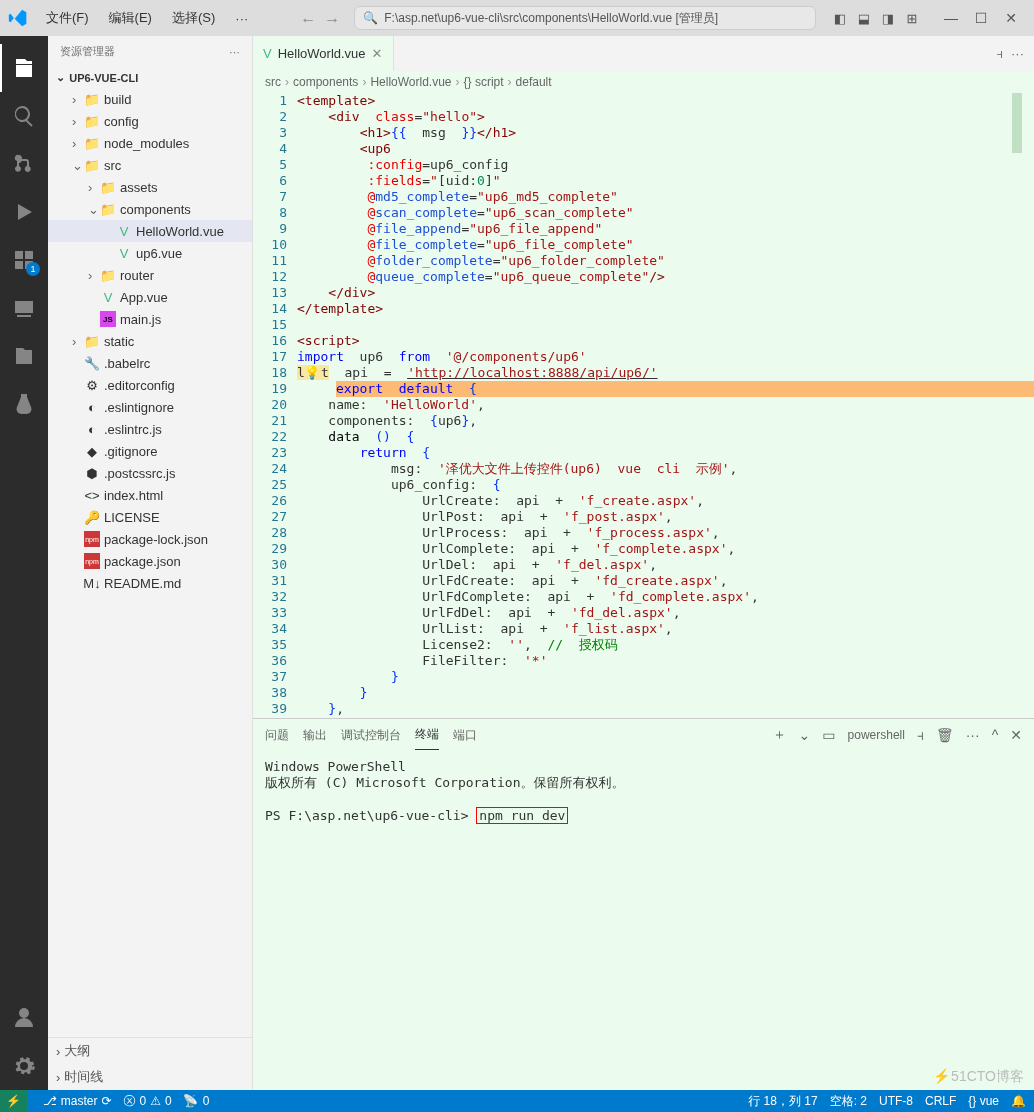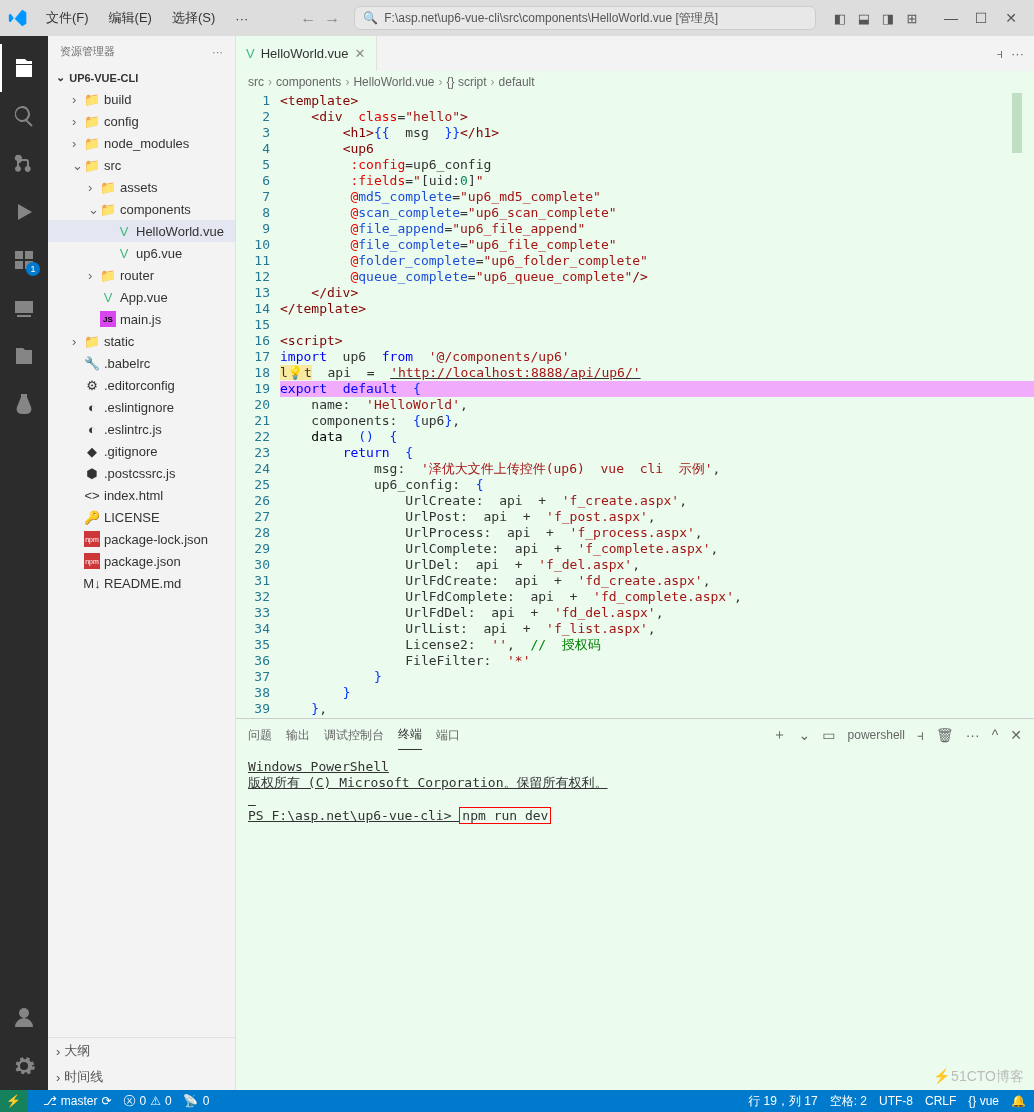--- a/index.html
+++ b/index.html
@@ -15,21 +15,21 @@
 .title-bar .layout-icons { display:flex; gap:4px; margin-right:10px;}
 .title-bar .layout-icons span { width:20px; text-align:center; color:#555;}
 .workbench { flex: 1; display: flex; min-height: 0; }
 .activity-bar { width: 48px; background: #2c2c2c; display: flex; flex-direction: column; align-items: center; padding-top: 8px; }
 .activity-bar .act-item { width: 48px; height: 48px; display: flex; align-items: center; justify-content: center; color: #858585; cursor: pointer; position: relative; }
 .activity-bar .act-item.active { color: #fff; }
 .activity-bar .act-item.active::before { content: ''; position: absolute; left: 0; top: 0; bottom: 0; width: 2px; background: #fff; }
 .activity-bar .act-item svg { width: 24px; height: 24px; fill: currentColor; }
 .activity-bar .badge { position:absolute; bottom:8px; right:8px; background:#007acc; color:#fff; border-radius:50%; width:14px; height:14px; font-size:9px; display:flex; align-items:center; justify-content:center;}
 .activity-bar .spacer { flex: 1; }
-.sidebar { width: 188px; background: #f3f3f3; border-right: 1px solid #e0e0e0; display: flex; flex-direction: column; }
+.sidebar { width: 205px; background: #f3f3f3; border-right: 1px solid #e0e0e0; display: flex; flex-direction: column; }
 .sidebar-header { padding: 8px 12px; font-size: 11px; color: #6f6f6f; display:flex; justify-content:space-between; align-items:center;}
 .sidebar-section { padding: 4px 8px; font-size: 11px; font-weight: bold; color: #333; display:flex; align-items:center; gap:4px;}
 .tree { flex: 1; overflow: auto; font-size: 13px; }
 .tree-item { display: flex; align-items: center; height: 22px; padding-left: 8px; color: #333; cursor: pointer; white-space: nowrap;}
 .tree-item.active { background: #e4e6f1; }
 .tree-item .twisty { width: 12px; display: inline-block; color: #666; }
 .tree-item .ficon { width: 16px; height: 16px; margin-right: 4px; display:inline-flex; align-items:center; justify-content:center;} .indent-1{padding-left:24px;} .indent-2{padding-left:40px;} .indent-3{padding-left:56px;}
 .sidebar-footer { border-top: 1px solid #e0e0e0; }
 .sidebar-footer .sf-item { padding: 4px 8px; font-size: 13px; color:#555; display:flex; align-items:center; gap:4px; cursor:pointer;}
 .editor-area { flex: 1; display: flex; flex-direction: column; min-width: 0; background:#fff;}
@@ -37,29 +37,29 @@
 .tab { background: #ebfcef; border-right: 1px solid #e0e0e0; display: flex; align-items: center; padding: 0 10px; font-size: 13px; color: #333; gap: 6px; }
 .tab .close { color: #888; cursor: pointer; }
 .tab-actions { margin-left:auto; display:flex; align-items:center; gap:8px; padding:0 10px; color:#666;}
 .breadcrumb { height: 22px; background: #ebfcef; display: flex; align-items: center; padding: 0 12px; font-size: 12px; color: #666; gap: 4px; }
 .breadcrumb .sep { color: #999; }
 .editor { flex: 1; background: #ebfcef; display: flex; font-family: Consolas, monospace; font-size: 13px; overflow: hidden; position:relative;}
 .gutter { width: 44px; text-align: right; padding-right: 10px; color: #237893; user-select: none; }
 .gutter .ln { height: 16px; line-height: 16px; }
 .code { flex: 1; white-space: pre; color: #333; position:relative;}
 .code .line { height: 16px; line-height: 16px; }
-.code .line.cursor-line { background: #f0abfc; }
+.code .line.cursor-line { background: #fdba74; margin-left: 39px; }
 .tk-tag { color: #800000; } .tk-attr { color: #e50000; } .tk-str { color: #a31515; } .tk-kw { color: #0000ff; } .tk-fn { color: #000000; } .tk-num { color: #098658; } .tk-comment { color: #008000; } .tk-brace{color:#0431fa;} .tk-event{color:#1d4ed8;}
 .minimap { position:absolute; right:12px; top:0; width:10px; height:60px; background:#97c497; opacity:.5;}
 .panel { height: 372px; background: #ebfcef; border-top: 1px solid #ccc; display: flex; flex-direction: column; }
 .panel-tabs { height: 32px; display: flex; align-items: center; padding: 0 12px; gap: 14px; font-size: 12px; color: #666; }
 .panel-tab { cursor: pointer; padding: 6px 0; }
 .panel-tab.active { color: #333; border-bottom: 1px solid #333; }
 .panel-actions { margin-left: auto; display: flex; align-items: center; gap: 12px; color: #666; font-size:14px;}
-.terminal { flex: 1; padding: 8px 12px; font-family: Consolas, monospace; font-size: 13px; color: #333; text-decoration: underline; }
+.terminal { flex: 1; padding: 8px 12px; font-family: Consolas, monospace; font-size: 13px; color: #333; }
 .terminal .cmd-box { border: 1.5px solid #ff0000; padding: 0 2px; display: inline-block; }
 .status-bar { height: 22px; background: #007acc; color: #fff; display: flex; align-items: center; font-size: 12px; padding: 0 8px; gap: 12px; }
 .status-bar .sb-remote { background: #16825d; height: 22px; display:flex; align-items:center; padding:0 6px; margin-left:-8px; margin-right:4px;}
 .status-bar .sb-item { display: flex; align-items: center; gap: 4px; cursor: pointer; }
 .status-bar .spacer { flex: 1; }
 .watermark { position:absolute; right:10px; bottom:26px; color:#bbb; font-size:14px;}
 .vue-ico { color:#41b883;}
 </style>
 </head>
 <body>
@@ -382,20 +382,20 @@
     </div>
   </div>
 </div>
 
 <div class="status-bar">
   <span class="sb-remote">⚡</span>
   <span class="sb-item">⎇ <span>master</span> ⟳</span>
   <span class="sb-item">ⓧ <span>0</span> ⚠ <span>0</span></span>
   <span class="sb-item">📡 <span>0</span></span>
   <span class="spacer"></span>
-  <span class="sb-item">行 19，列 17</span>
+  <span class="sb-item">行 18，列 17</span>
   <span class="sb-item">空格: 2</span>
   <span class="sb-item">UTF-8</span>
   <span class="sb-item">CRLF</span>
   <span class="sb-item">{} vue</span>
   <span class="sb-item">🔔</span>
 </div>
 <div class="watermark">⚡51CTO博客</div>
 
 </body></html>

